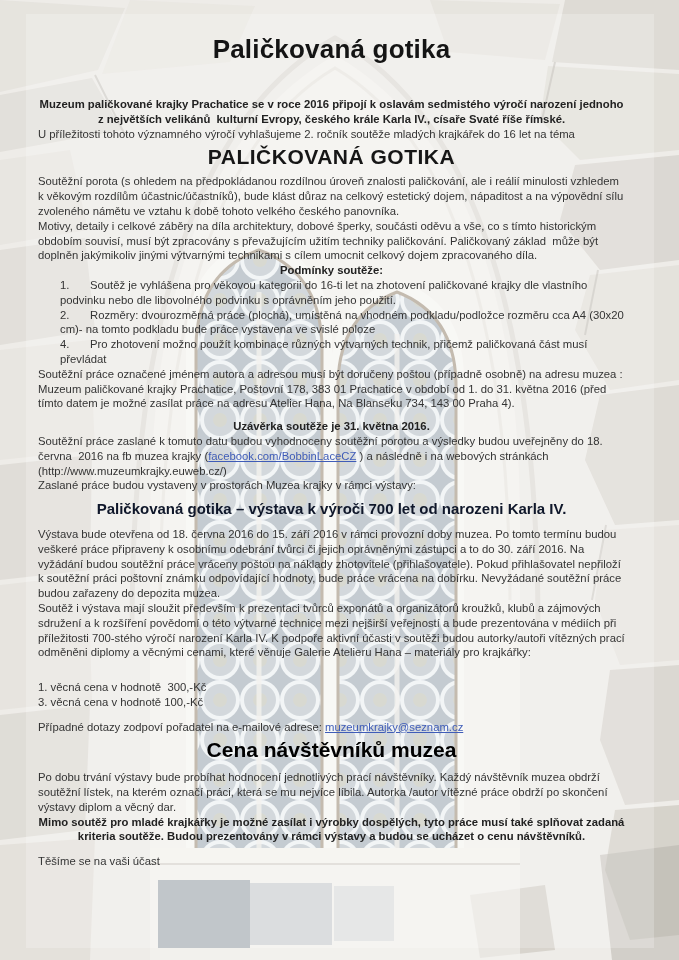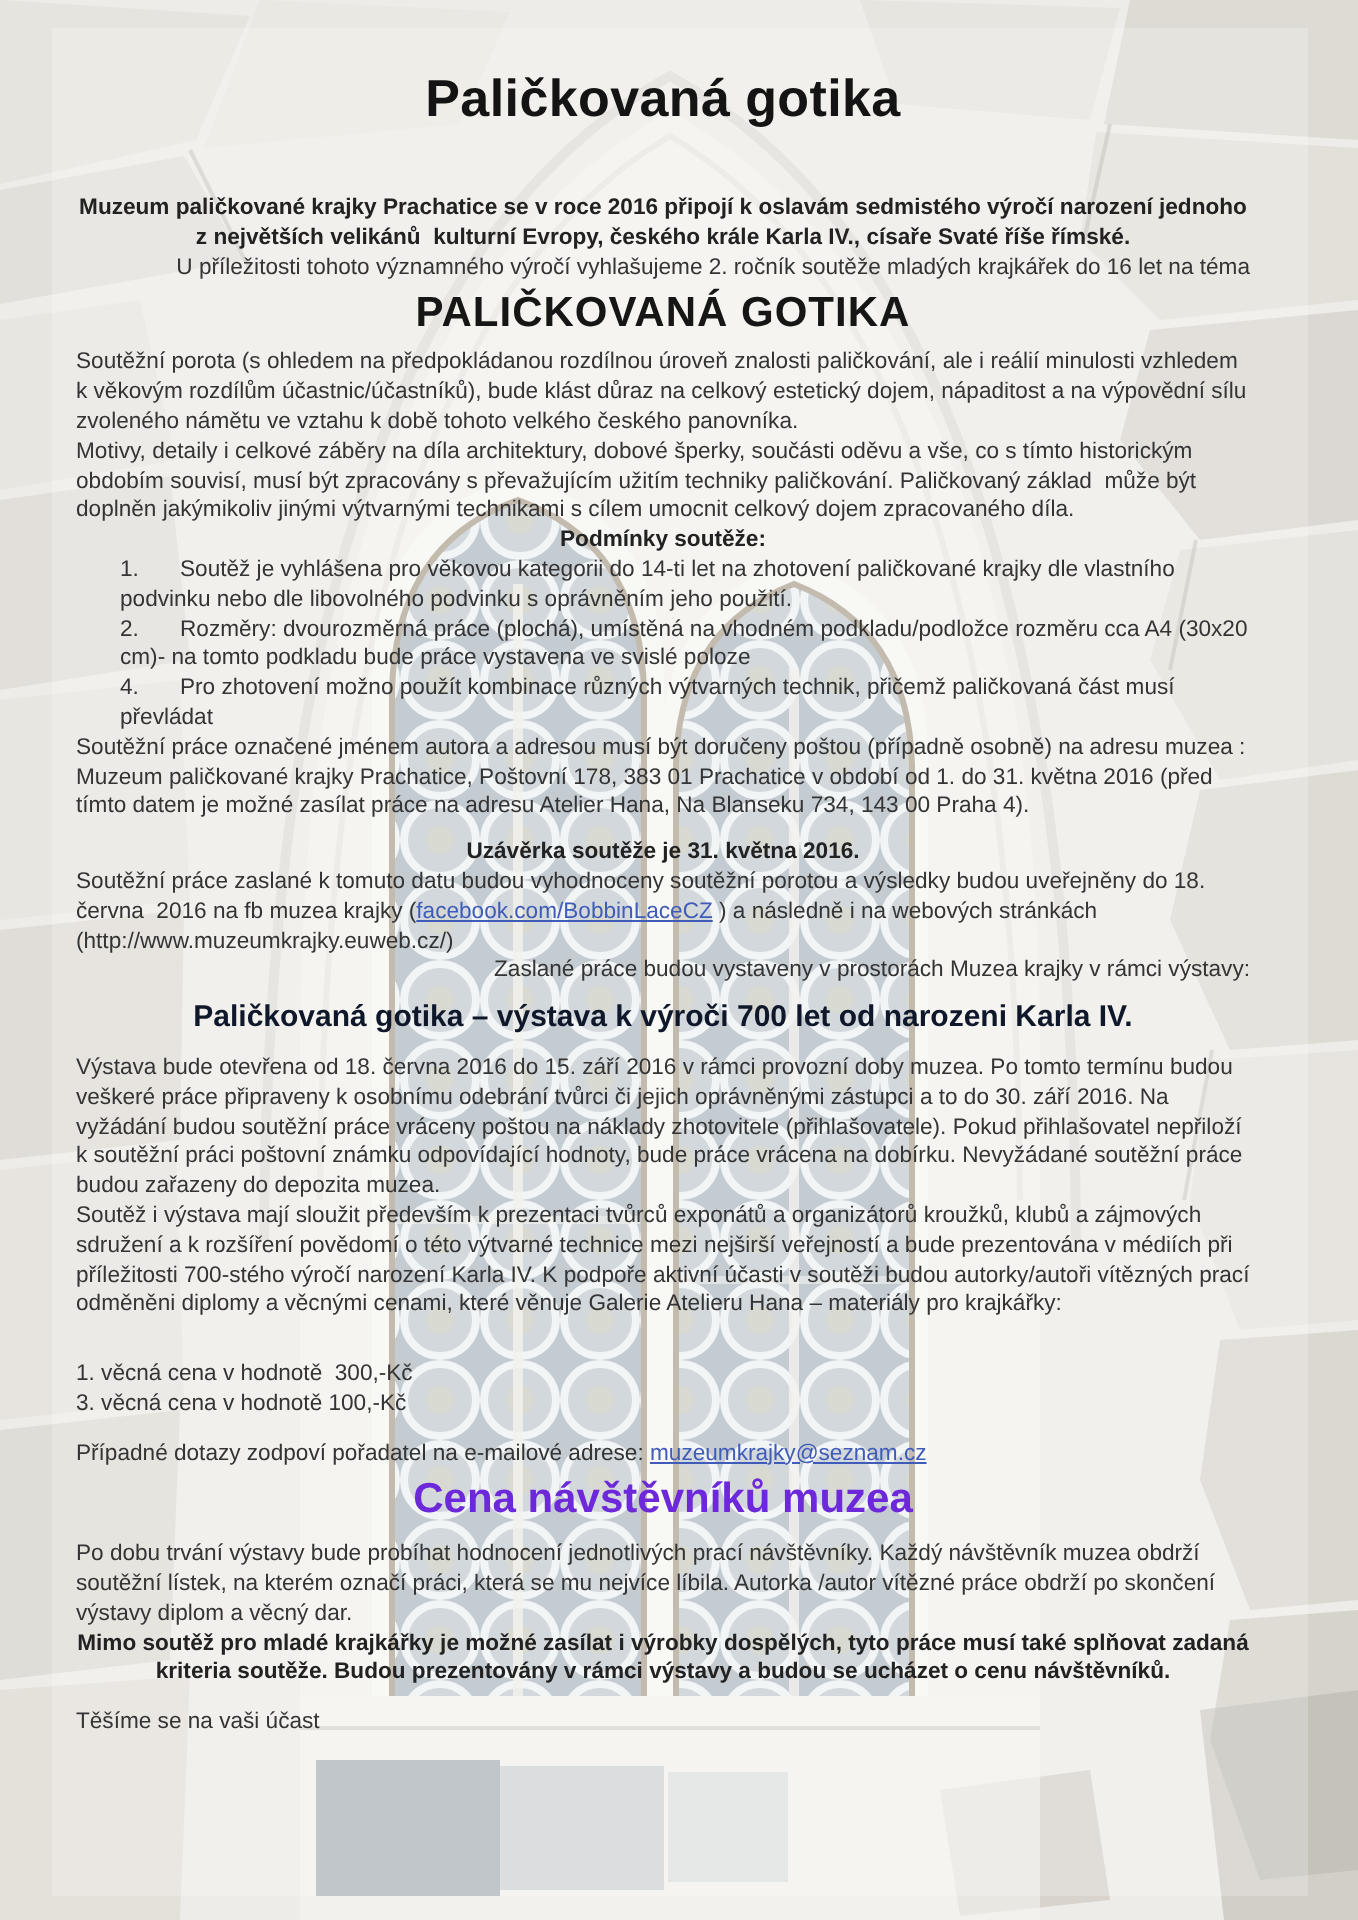--- a/index.html
+++ b/index.html
@@ -12,24 +12,24 @@
   .content{
     position:absolute;top:0;left:0;width:679px;height:960px;box-sizing:border-box;
     padding:28px 54px 0 38px;color:#343434;font-size:11.3px;line-height:14.8px;
   }
   .content p, .content div.line{margin:0;white-space:pre-wrap;}
   .doc-title{
     text-align:center;font-weight:bold;font-size:26px;line-height:31px;
     color:#141414;margin:6px 0 32px;letter-spacing:.2px;
   }
   .bold{font-weight:bold;color:#222;text-align:center;}
-  .center{text-align:right;}
+  .center{text-align:left;}
   .h-theme{font-size:21px;font-weight:bold;text-align:center;color:#161616;line-height:25px;margin:3px 0 5px;letter-spacing:.5px;}
   .h-exh{font-size:15px;font-weight:bold;text-align:center;color:#0f172a;margin:9px 0 10px;}
-  .h-visitors{font-size:21px;font-weight:bold;text-align:center;color:#6d28d9;margin:9px 0 12px;}
+  .h-visitors{font-size:21px;font-weight:bold;text-align:center;color:#000000;margin:9px 0 12px;}
   a{color:#3f5cb8;text-decoration:underline;}
   ol.cond{list-style:none;margin:0;padding:0 0 0 22px;}
   ol.cond li{margin:0;white-space:pre-wrap;}
   ol.cond .num{display:inline-block;width:30px;white-space:normal;}
   .mb2{margin-bottom:2px;} .mb6{margin-bottom:6px;}
   .mb8{margin-bottom:8px;} .mb10{margin-bottom:10px;} .mb12{margin-bottom:20px;}
 </style>
 </head>
 <body>
 
@@ -117,21 +117,21 @@
     <p class="center mb2">U příležitosti tohoto významného výročí vyhlašujeme 2. ročník soutěže mladých krajkářek do 16 let na téma</p>
 
     <div class="h-theme">PALIČKOVANÁ GOTIKA</div>
 
     <p class="mb8">Soutěžní porota (s ohledem na předpokládanou rozdílnou úroveň znalosti paličkování, ale i reálií minulosti vzhledem k věkovým rozdílům účastnic/účastníků), bude klást důraz na celkový estetický dojem, nápaditost a na výpovědní sílu  zvoleného námětu ve vztahu k době tohoto velkého českého panovníka.</p>
 
     <p class="mb2">Motivy, detaily i celkové záběry na díla architektury, dobové šperky, součásti oděvu a vše, co s tímto historickým obdobím souvisí, musí být zpracovány s převažujícím užitím techniky paličkování. Paličkovaný základ  může být doplněn jakýmikoliv jinými výtvarnými technikami s cílem umocnit celkový dojem zpracovaného díla.</p>
 
     <div class="line bold">Podmínky soutěže:</div>
     <ol class="cond mb10">
-      <li><span class="num">1.</span><span>Soutěž je vyhlášena pro věkovou kategorii do 14-ti let na zhotovení paličkované krajky dle vlastního podvinku nebo dle libovolného podvinku s oprávněním jeho použití.</span></li>
+      <li><span class="num">1.</span><span>Soutěž je vyhlášena pro věkovou kategorii do 16-ti let na zhotovení paličkované krajky dle vlastního podvinku nebo dle libovolného podvinku s oprávněním jeho použití.</span></li>
       <li><span class="num">2.</span><span>Rozměry: dvourozměrná práce (plochá), umístěná na vhodném podkladu/podložce rozměru cca A4 (30x20 cm)- na tomto podkladu bude práce vystavena ve svislé poloze</span></li>
       <li><span class="num">4.</span><span>Pro zhotovení možno použít kombinace různých výtvarných technik, přičemž paličkovaná část musí převládat</span></li>
     </ol>
 
     <div class="mb8">
       <p>Soutěžní práce označené jménem autora a adresou musí být doručeny poštou (případně osobně) na adresu muzea :</p>
       <p>Muzeum paličkované krajky Prachatice, Poštovní 178, 383 01 Prachatice v období od 1. do 31. května 2016 (před tímto datem je možné zasílat práce na adresu Atelier Hana, Na Blanseku 734, 143 00 Praha 4).</p>
     </div>
 
     <p class="bold mb10">Uzávěrka soutěže je 31. května 2016.</p>

